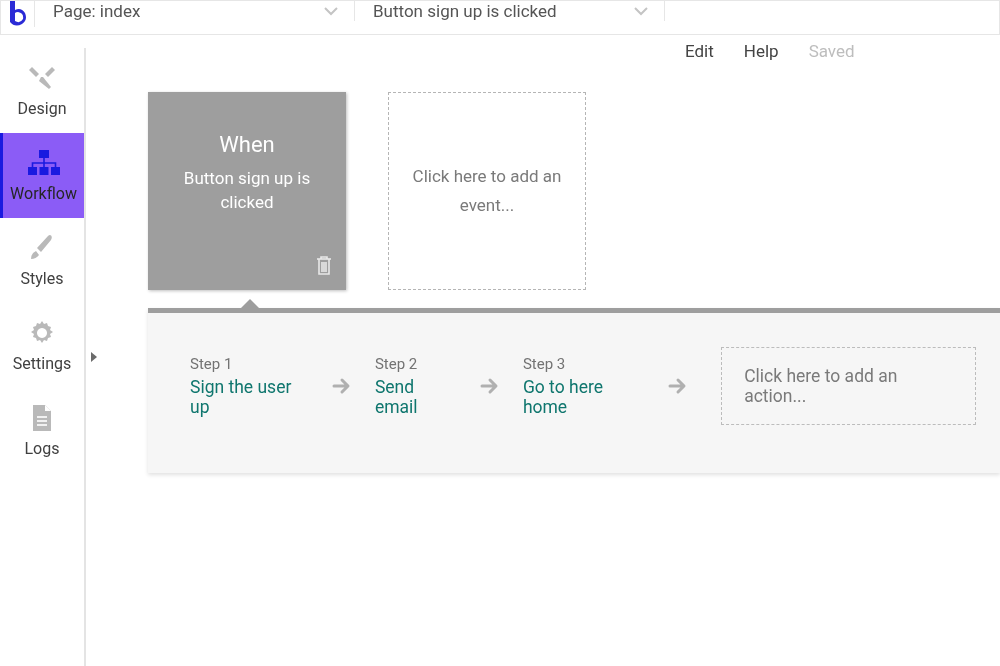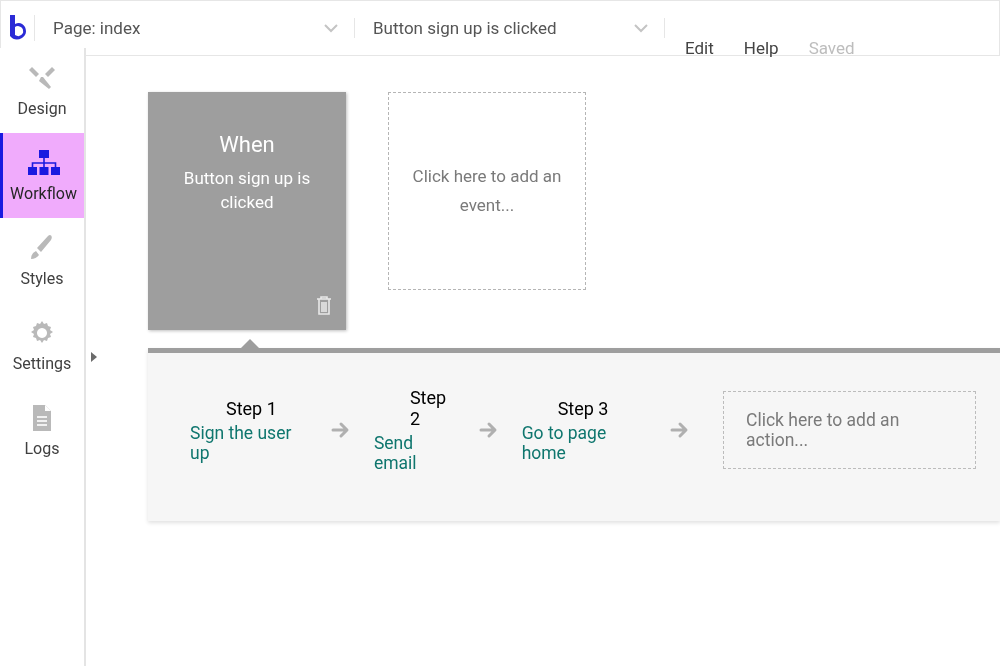--- a/index.html
+++ b/index.html
@@ -7,24 +7,24 @@
     font-family: -apple-system, BlinkMacSystemFont, "Segoe UI", Roboto, "Helvetica Neue", Arial, sans-serif;
     background: #fff;
     width: 1000px;
     height: 666px;
     overflow: hidden;
     color: #5b5b5b;
   }
 
   
   .topbar {
-    height: 56px;
+    height: 35px;
     border: 1px solid #e6e6e6;
     display: flex;
-    align-items: center;
+    align-items: flex-start;
   }
   .logo {
     width: 34px;
     display: flex;
     align-items: center;
     justify-content: center;
     font-size: 26px;
     font-weight: 700;
     color: #2b2bd6;
     border-right: 1px solid #e6e6e6;
@@ -74,21 +74,21 @@
     display: flex;
     flex-direction: column;
     align-items: center;
     justify-content: center;
     gap: 6px;
     cursor: pointer;
     color: #404040;
     font-size: 16px;
   }
   .side-item.active {
-    background: #f0abfc;
+    background: #8b5cf6;
     border-left: 3px solid #1a1ae0;
     color: #262626;
   }
   .side-icon { height: 30px; display: flex; align-items: center; justify-content: center; }
   .side-icon svg { display: block; }
 
   .expand-handle {
     position: absolute;
     top: 48px;
     left: 86px;
@@ -108,21 +108,21 @@
     left: 102px;
     right: 0;
     bottom: 0;
     padding: 44px 0 0 46px;
   }
 
   .events-row { display: flex; gap: 42px; }
 
   .event-card {
     width: 198px;
-    height: 238px;
+    height: 198px;
     background: #9e9e9e;
     color: #fff;
     text-align: center;
     padding: 40px 18px 10px 18px;
     position: relative;
     box-shadow: 1px 1px 3px rgba(0,0,0,0.25);
   }
   .event-card .when {
     font-size: 22px;
     font-weight: 400;
@@ -174,21 +174,21 @@
     width: 0; height: 0;
     border-left: 10px solid transparent;
     border-right: 10px solid transparent;
     border-bottom: 10px solid #9e9e9e;
   }
   .step {
     display: flex;
     flex-direction: column;
     gap: 4px;
   }
-  .step-label { font-size: 18px; color: #000000; margin-left: 36px; }
+  .step-label { font-size: 15px; color: #737373; }
   .step-title { font-size: 17.5px; color: #0f766e; }
   .arrow svg { display: block; }
 
   .add-action-card {
     border: 1.5px dashed #bcbcbc;
     padding: 18px 22px;
     color: #7a7a7a;
     font-size: 17.5px;
     cursor: pointer;
     margin-left: 10px;
@@ -347,21 +347,21 @@
       <span class="step-title">Send email</span>
     </div>
     <span class="arrow">
       <svg width="22" height="22" viewBox="0 0 22 22">
           <path d="M3 11 h13 M11 5 l6 6 l-6 6" fill="none" stroke="#b0b0b0" stroke-width="3" stroke-linecap="round" stroke-linejoin="round"></path>
         </svg>
     </span>
 
     <div class="step">
       <span class="step-label">Step 3</span>
-      <span class="step-title">Go to page home</span>
+      <span class="step-title">Go to here home</span>
     </div>
     <span class="arrow">
       <svg width="22" height="22" viewBox="0 0 22 22">
           <path d="M3 11 h13 M11 5 l6 6 l-6 6" fill="none" stroke="#b0b0b0" stroke-width="3" stroke-linecap="round" stroke-linejoin="round"></path>
         </svg>
     </span>
 
     <div class="add-action-card">
       <span>Click here to add an action...</span>
     </div>

